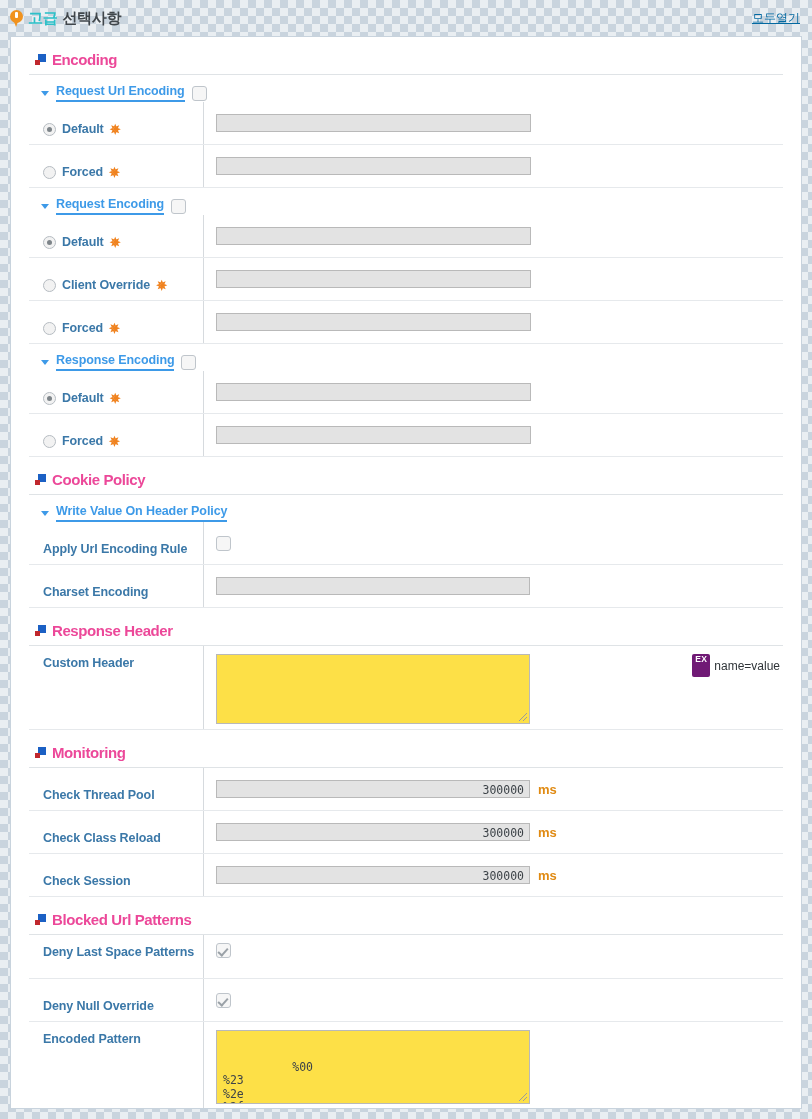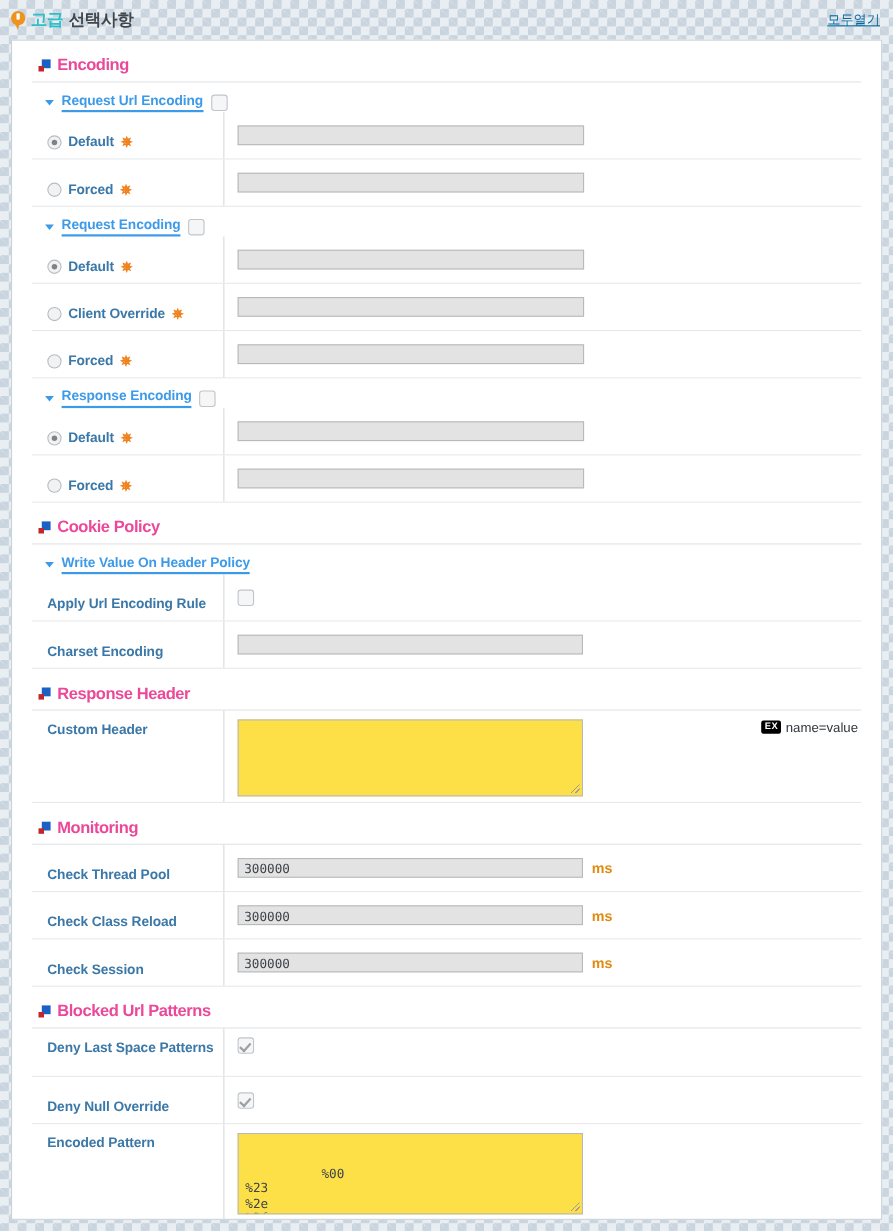--- a/index.html
+++ b/index.html
@@ -238,20 +238,21 @@
   .txtinput {
     height: 18px;
     background: #e3e3e3;
     border: 1px solid #b9b9b9;
     box-sizing: border-box;
     font-size: 11.5px;
     color: #3d4348;
     padding: 0 5px;
     line-height: 18px;
     font-family: "DejaVu Sans Mono", monospace;
+    text-align: right;
   }
   .txtinput.w-long { width: 315px; }
   .txtinput.w-mid  { width: 314px; }
   .txtarea {
     background: #fde047;
     border: 1px solid #b9b9b9;
     box-sizing: border-box;
     font-size: 11.5px;
     color: #3d4348;
     padding: 16px 6px;
@@ -276,25 +277,25 @@
     text-align: center;
   }
   .hint {
     margin-left: auto;
     display: flex;
     align-items: center;
     gap: 4px;
     padding-right: 3px;
   }
   .ex-badge {
-    background: #000000;
+    background: #701a75;
     color: #ffffff;
     font-size: 8.5px;
     font-weight: bold;
-    padding: 1px 3px 2px 3px;
+    padding: 1px 3px 13px 3px;
     border-radius: 2px;
     line-height: 9px;
     letter-spacing: 0.3px;
   }
   .hint-text {
     font-size: 12px;
     color: #303539;
   }
 </style>
 </head>

